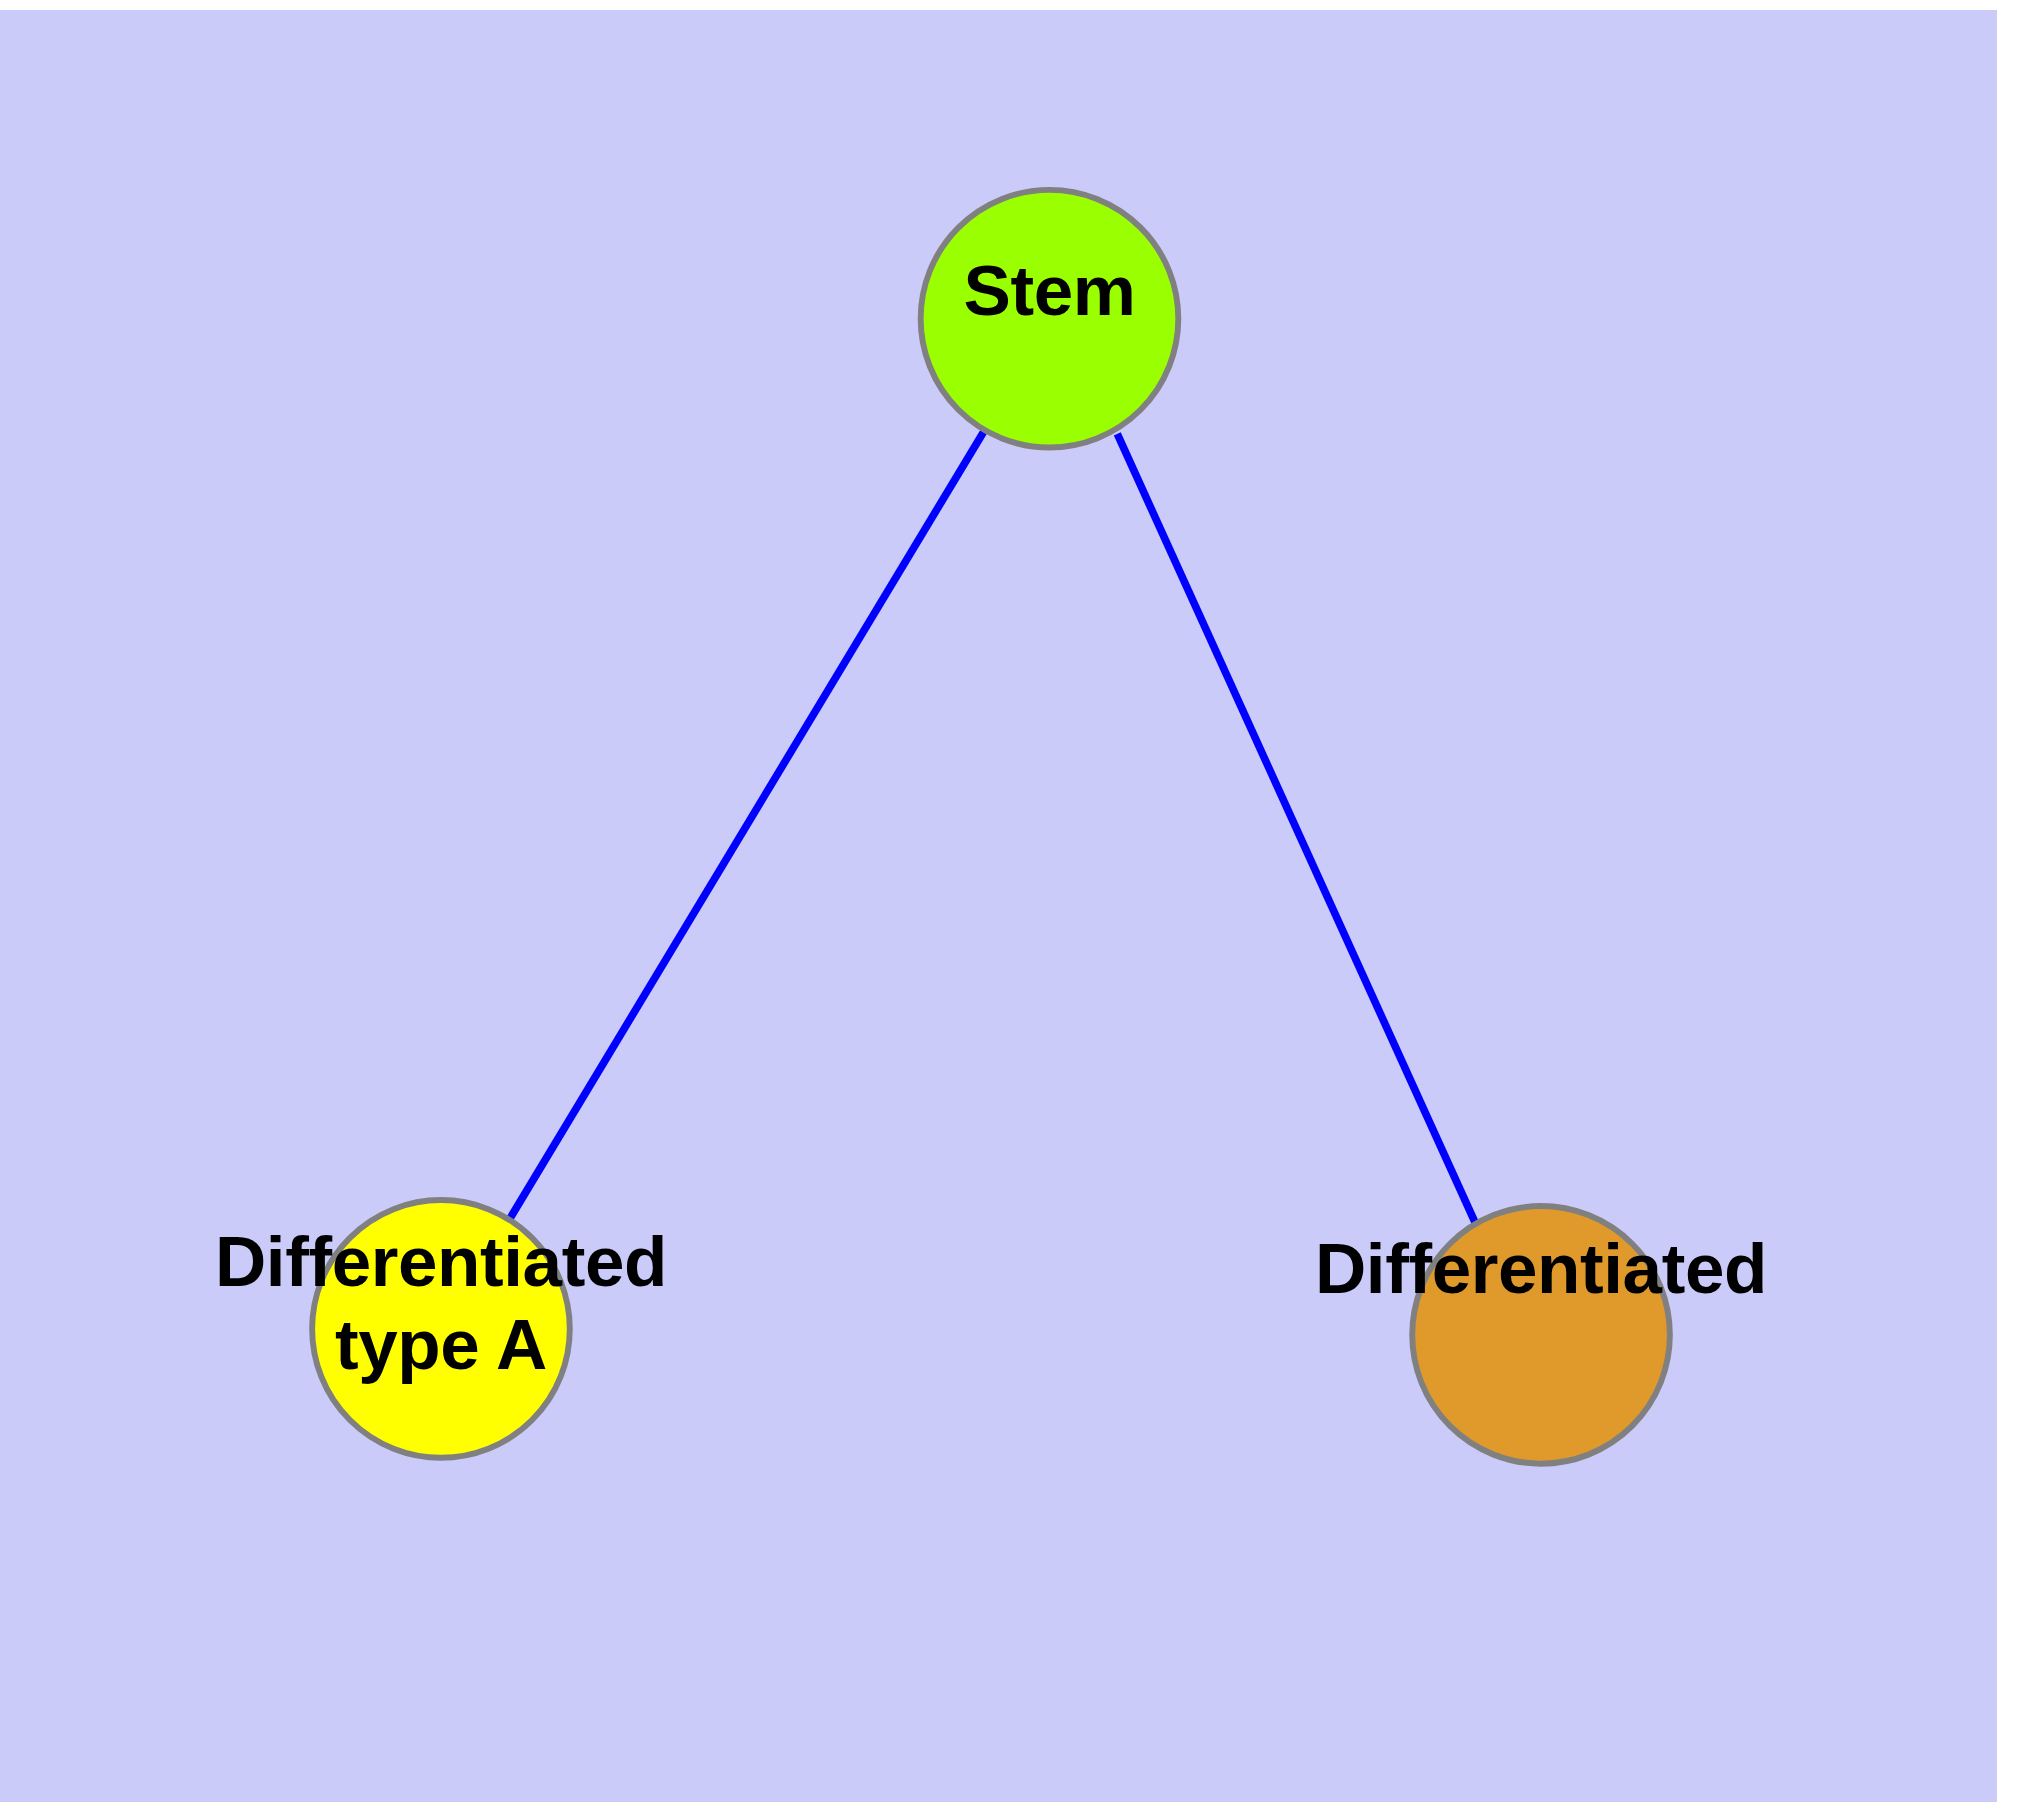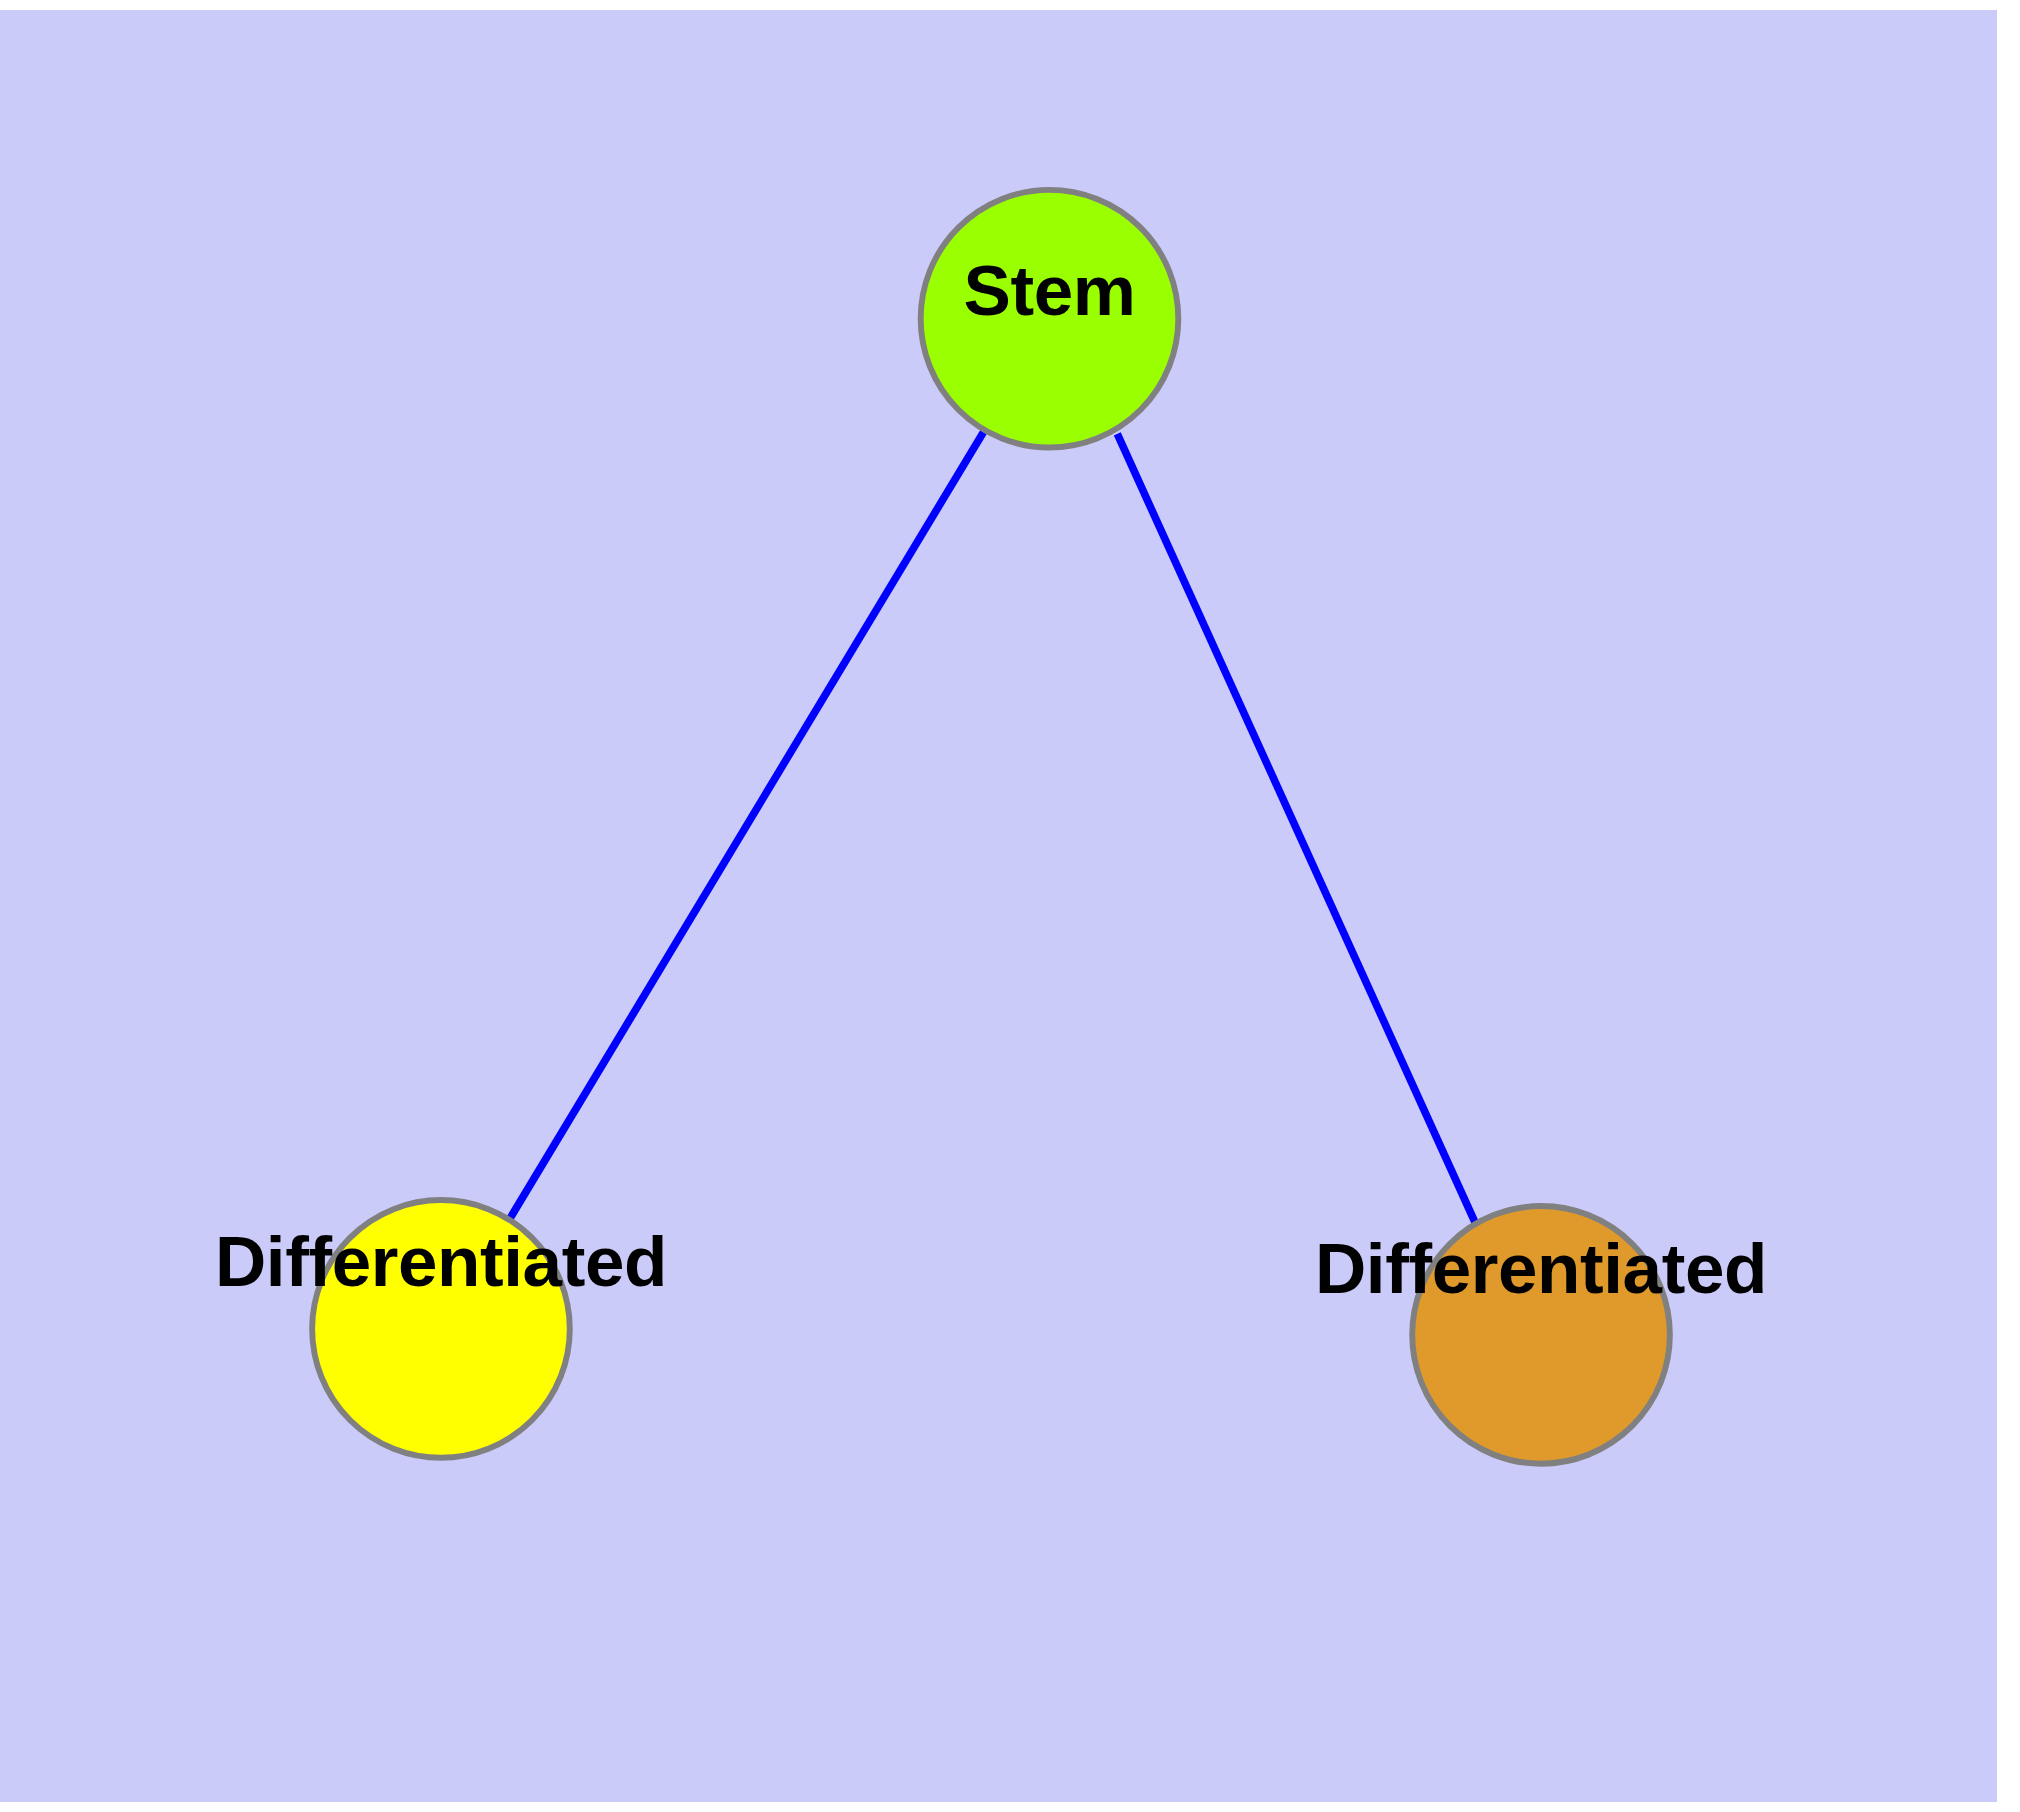--- a/index.html
+++ b/index.html
@@ -92,20 +92,21 @@
       <circle class="node-circle" cx="1818" cy="1575" r="152" fill="#e09a2c"></circle>
     </g>
   </svg>
 
   <div class="node-label label-stem">
     <span class="label-line">Stem</span>
   </div>
 
   <div class="node-label label-a">
     <span class="label-line">Differentiated</span>
+    <span class="label-line">type A</span>
   </div>
 
   <div class="node-label label-b">
     <span class="label-line">Differentiated</span>
   </div>
 
 </div>
 
 
 </body></html>

